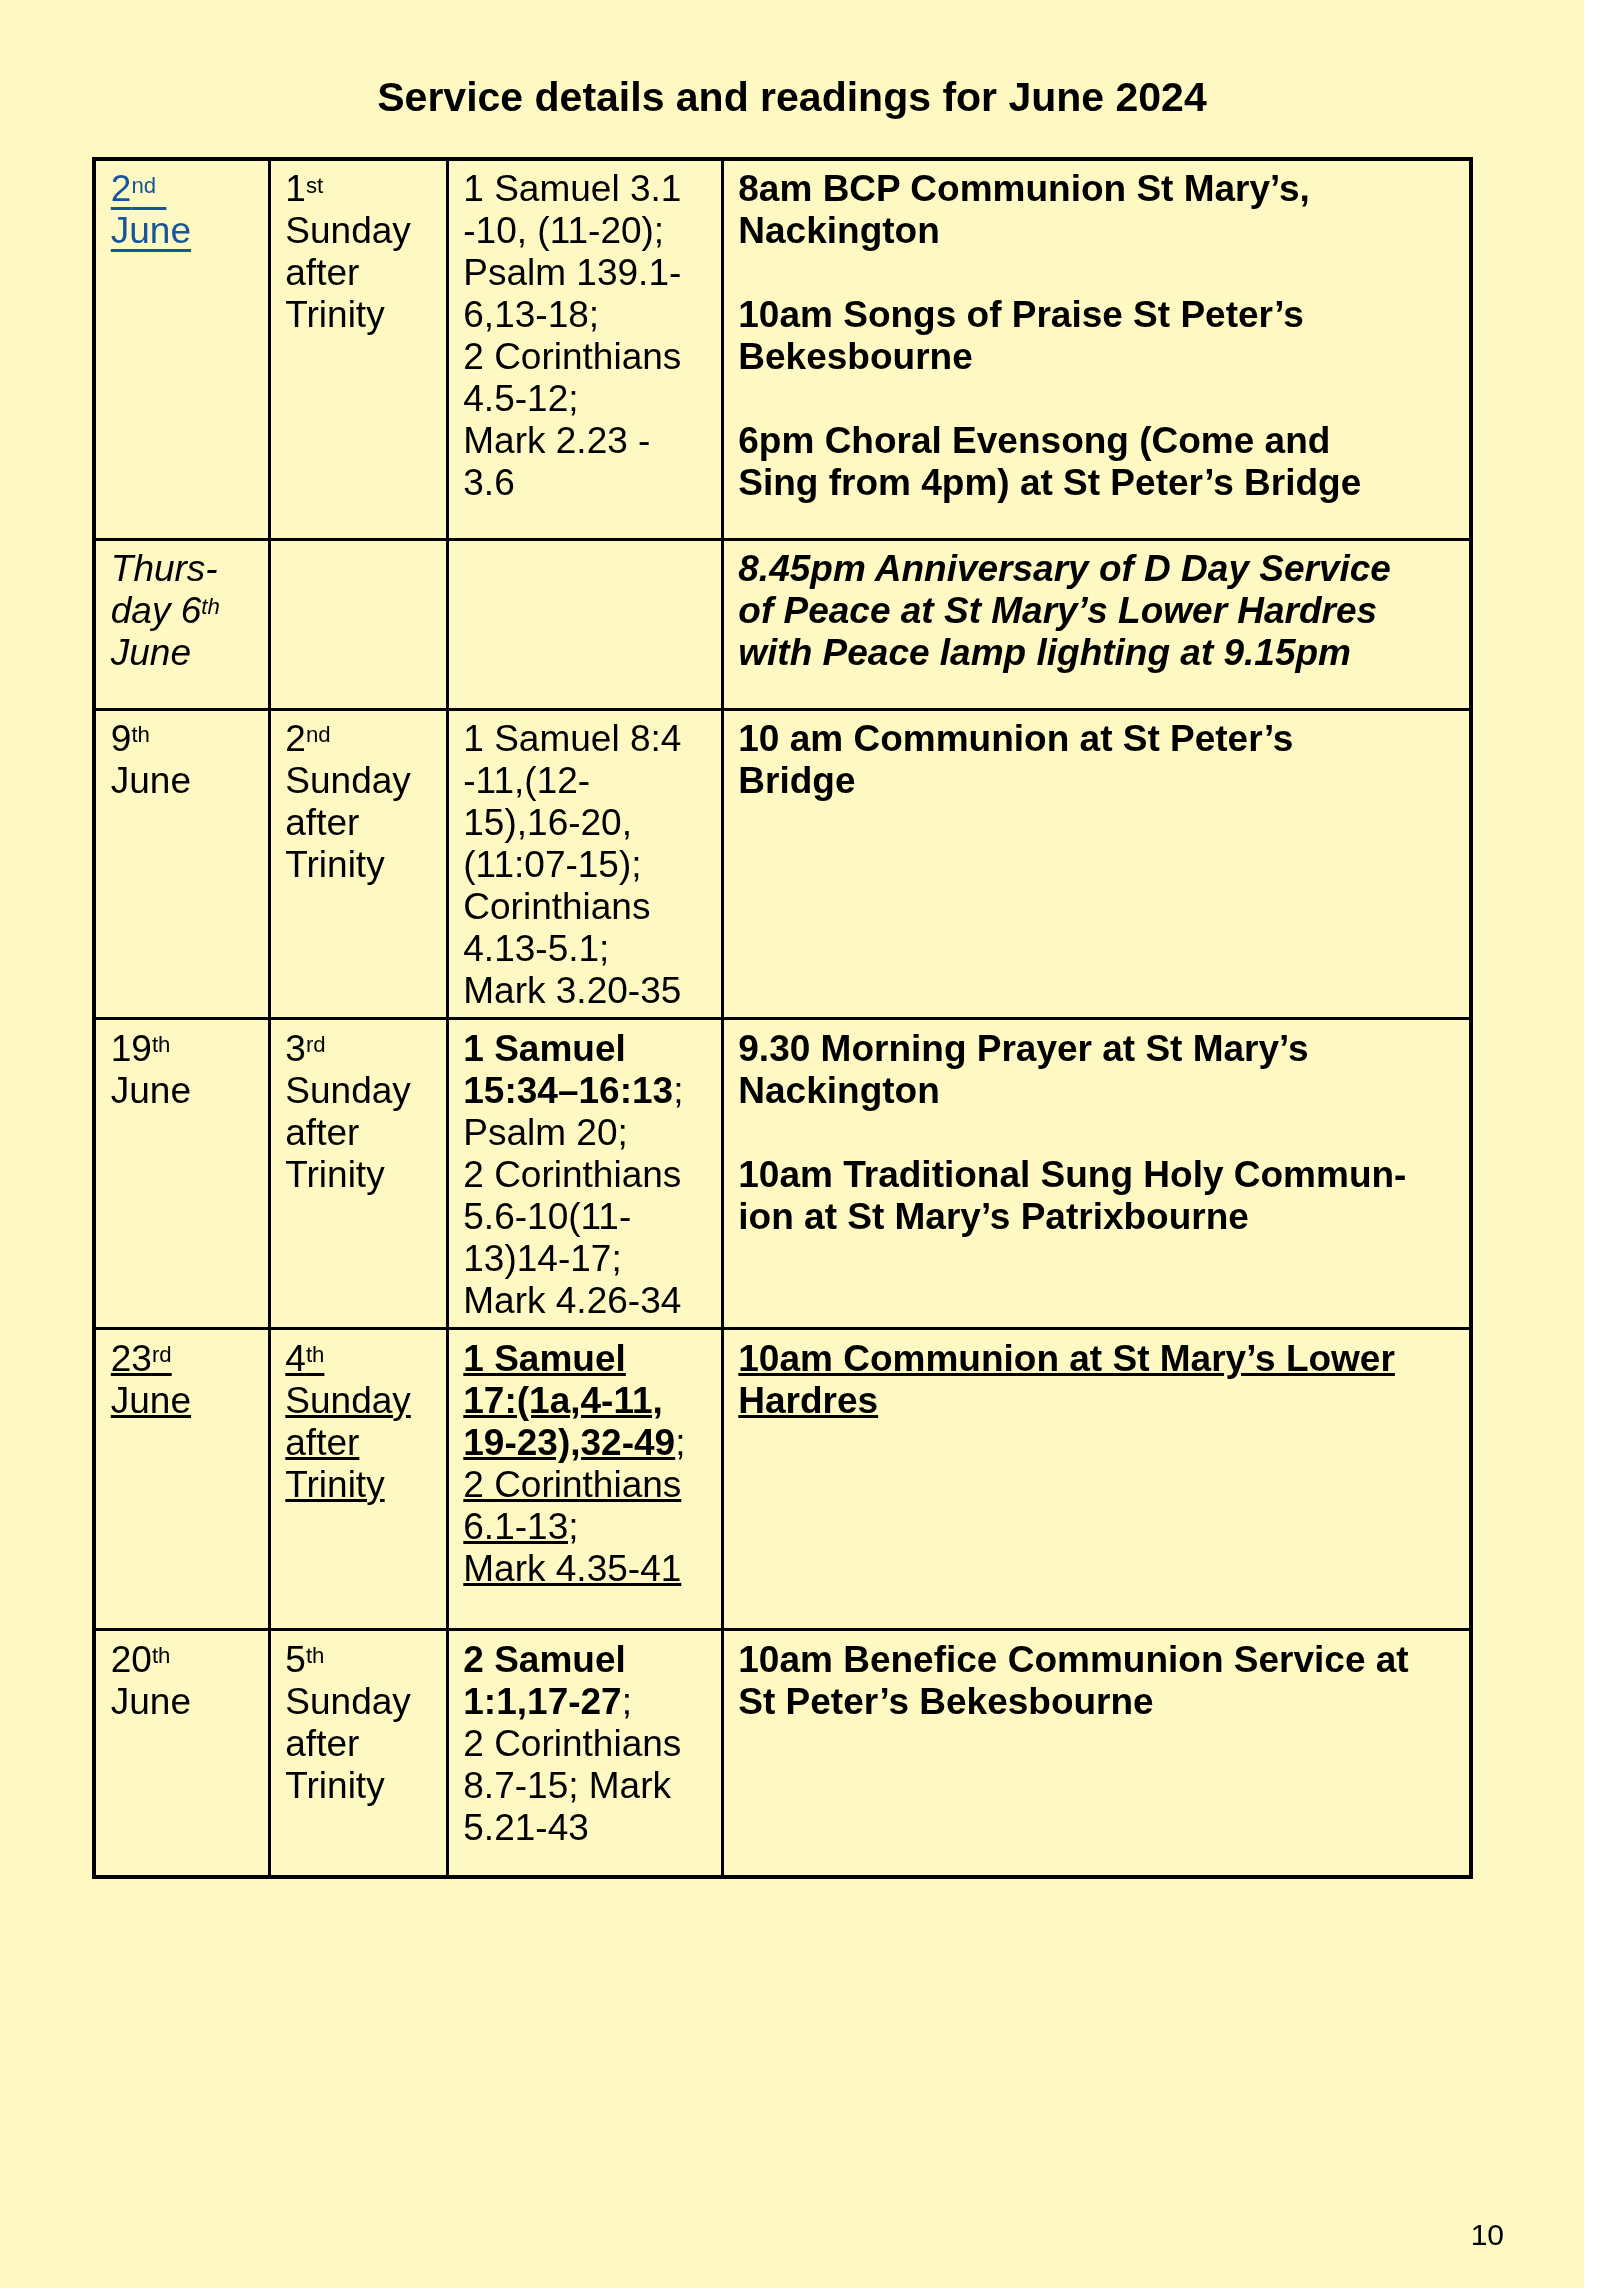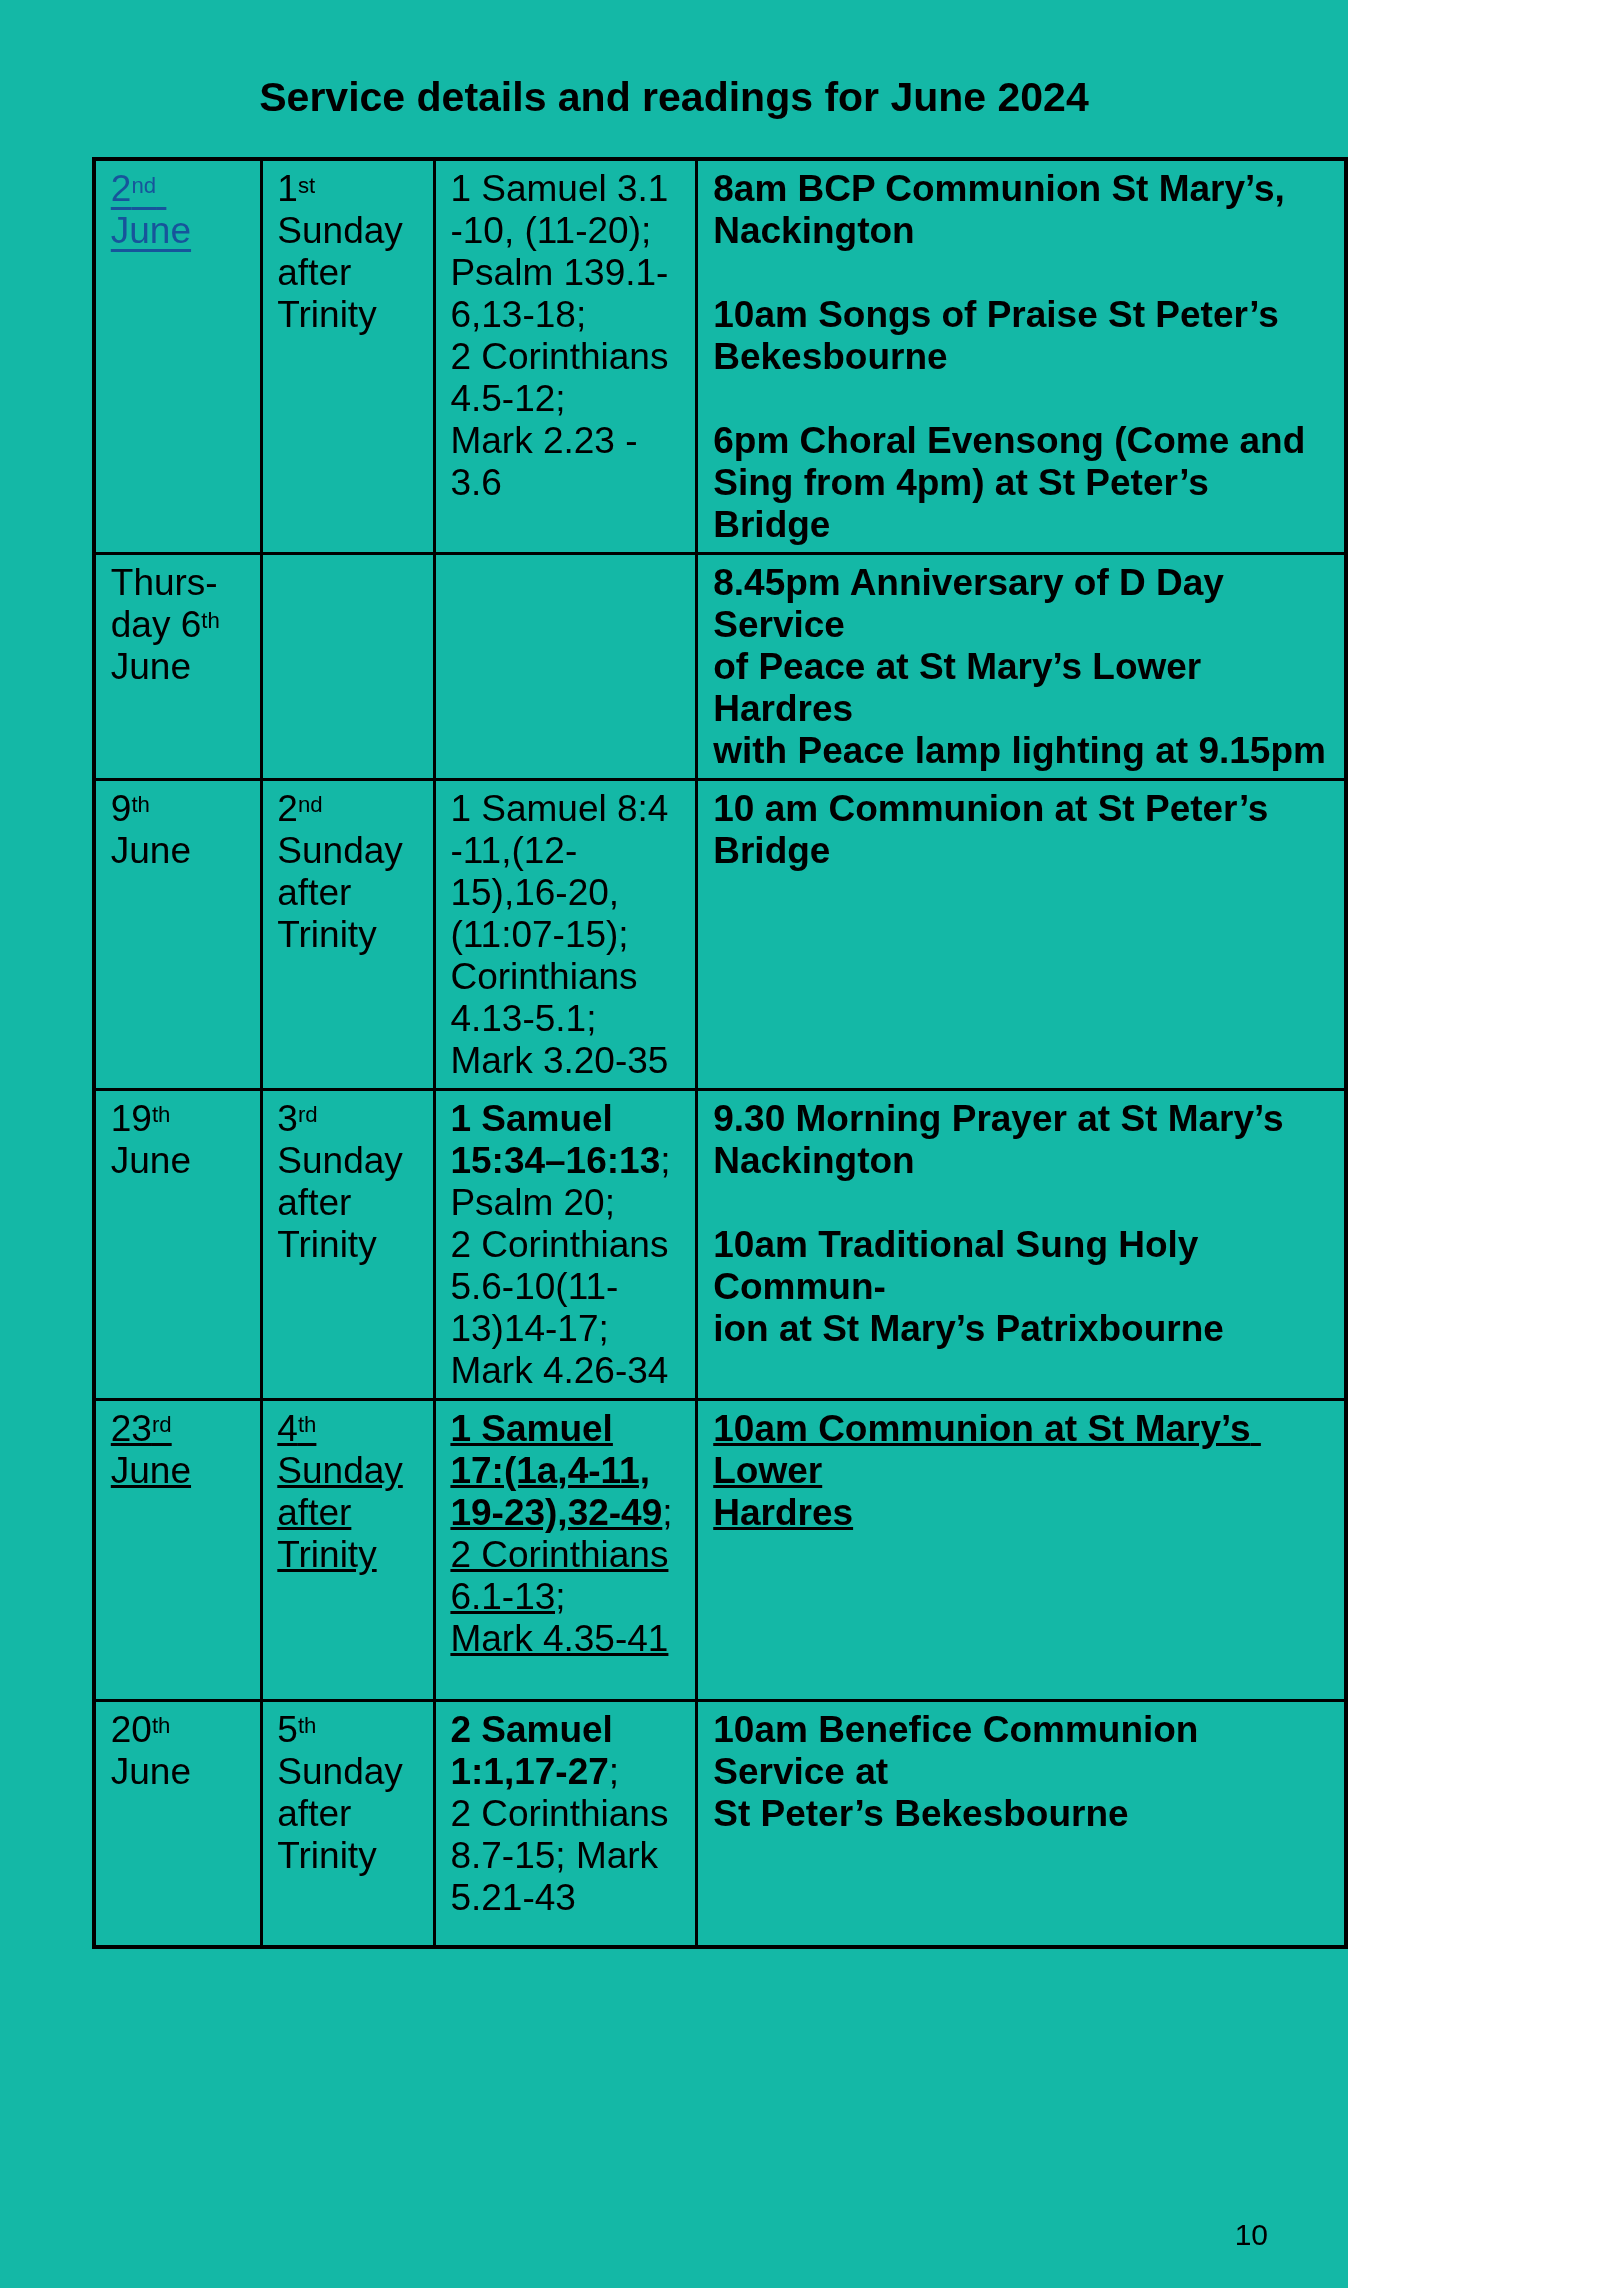--- a/index.html
+++ b/index.html
@@ -2,23 +2,23 @@
 <html style="font-size:14.8px"><head>
 <meta charset="utf-8">
 <style>
   html, body {
     margin: 0;
     padding: 0;
     background: #ffffff;
   }
   .page {
     position: relative;
-    width: 1348px;
+    width: 1584px;
     height: 2289px;
-    background: #14b8a6;
+    background: #fef9c3;
     font-family: "Liberation Sans", "DejaVu Sans", sans-serif;
     color: #000000;
     overflow: hidden;
   }
   .title {
     position: absolute;
     top: 74px;
     left: 0;
     width: 100%;
     text-align: center;
@@ -41,21 +41,21 @@
     font-size: 37px;
     line-height: 42px;
     white-space: pre-wrap;
     overflow: hidden;
   }
   col.c1 { width: 175px; }
   col.c2 { width: 178px; }
   col.c3 { width: 275px; }
   col.c4 { width: 749px; }
   tr.r1 { height: 380px; }
-  tr.r2 { height: 170px; }
+  tr.r2 { height: 170px; font-style: italic; }
   tr.r3 { height: 301px; }
   tr.r4 { height: 172px; }
   tr.r5 { height: 297px; }
   tr.r6 { height: 301px; text-decoration: underline; }
   tr.r7 { height: 247px; }
   td .b { font-weight: bold; }
   td sup {
     font-size: 0.6em;
     vertical-align: 0.40em;
     line-height: 0;

